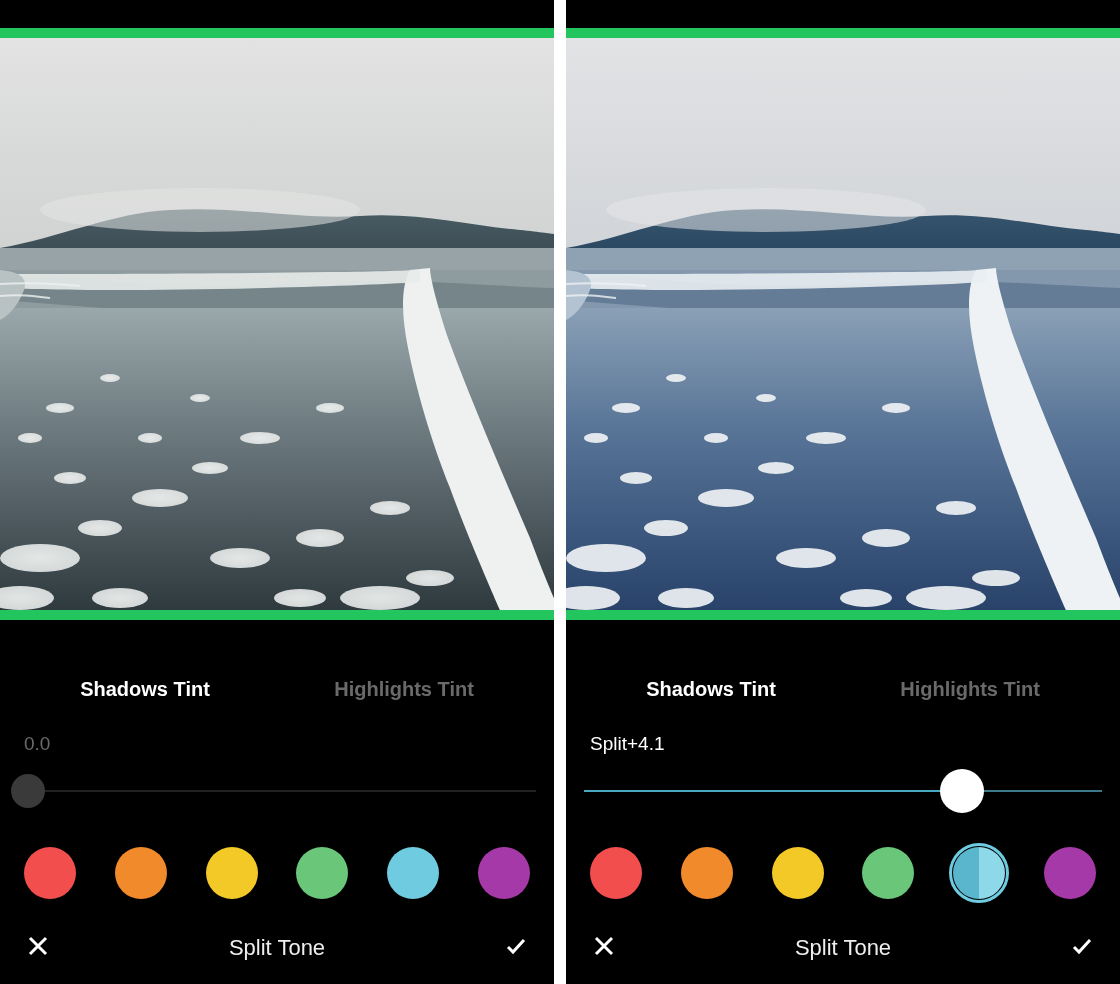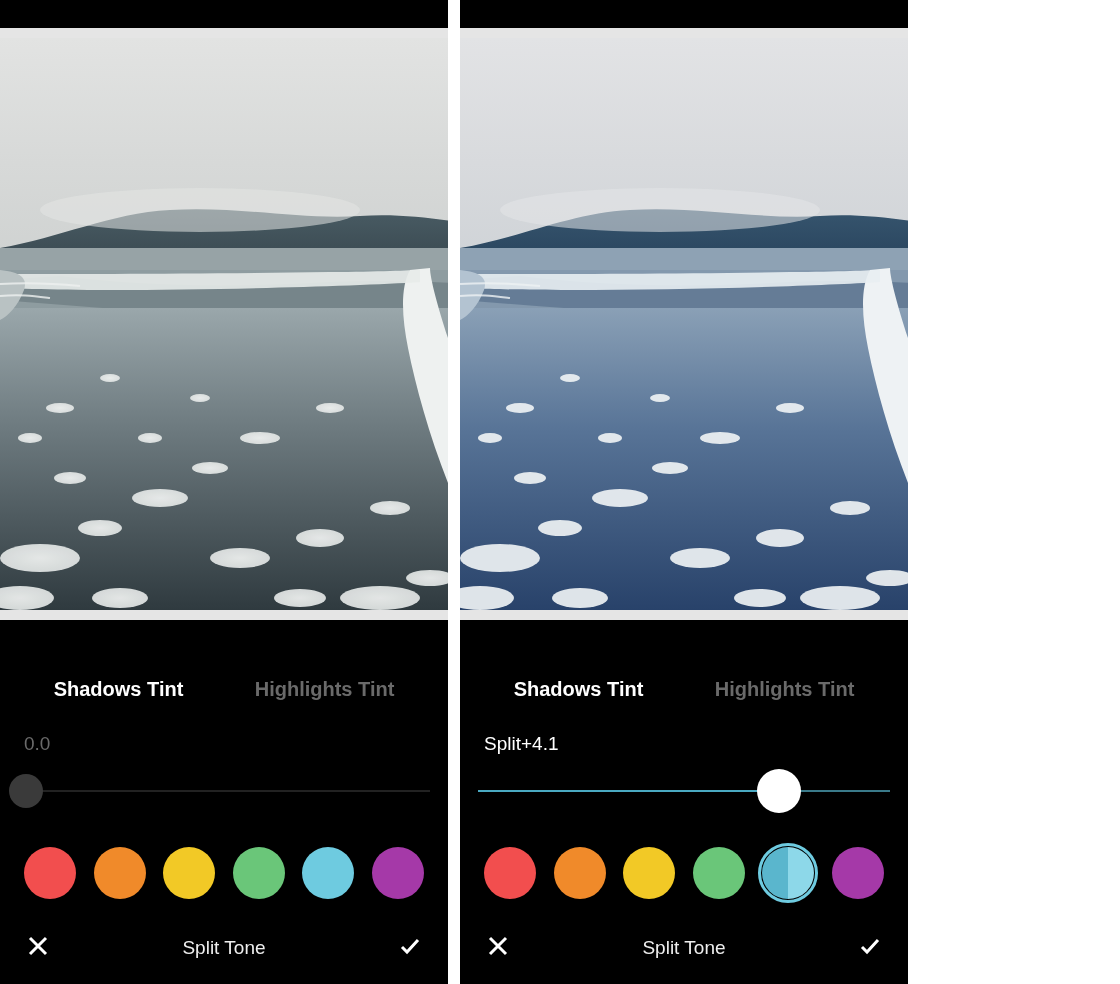--- a/index.html
+++ b/index.html
@@ -6,23 +6,23 @@
   body {
     width: 1120px;
     height: 984px;
     background: #fff;
     display: flex;
     gap: 12px;
     font-family: -apple-system, BlinkMacSystemFont, "Segoe UI", Helvetica, Arial, sans-serif;
     overflow: hidden;
   }
   .screen {
-    width: 448px;
+    width: 554px;
     height: 984px;
-    background: #e5e5e5;
+    background: #22c55e;
     display: flex;
     flex-direction: column;
     position: relative;
     gap: 10px;
   }
   .topbar {
     height: 28px;
     background: #000;
     flex-shrink: 0;
   }
@@ -114,21 +114,21 @@
   .bottom-bar {
     display: flex;
     align-items: center;
     justify-content: space-between;
     margin-top: auto;
     margin-bottom: 20px;
     padding: 0 4px;
     color: #fff;
   }
   .bottom-label {
-    font-size: 19px;
+    font-size: 22px;
     color: #eee;
   }
   .icon-btn {
     width: 32px; height: 32px;
     display: flex; align-items: center; justify-content: center;
     cursor: pointer;
   }
   .icon-btn svg { width: 24px; height: 24px; stroke: #fff; stroke-width: 3; fill: none; }
 </style>
 </head>

